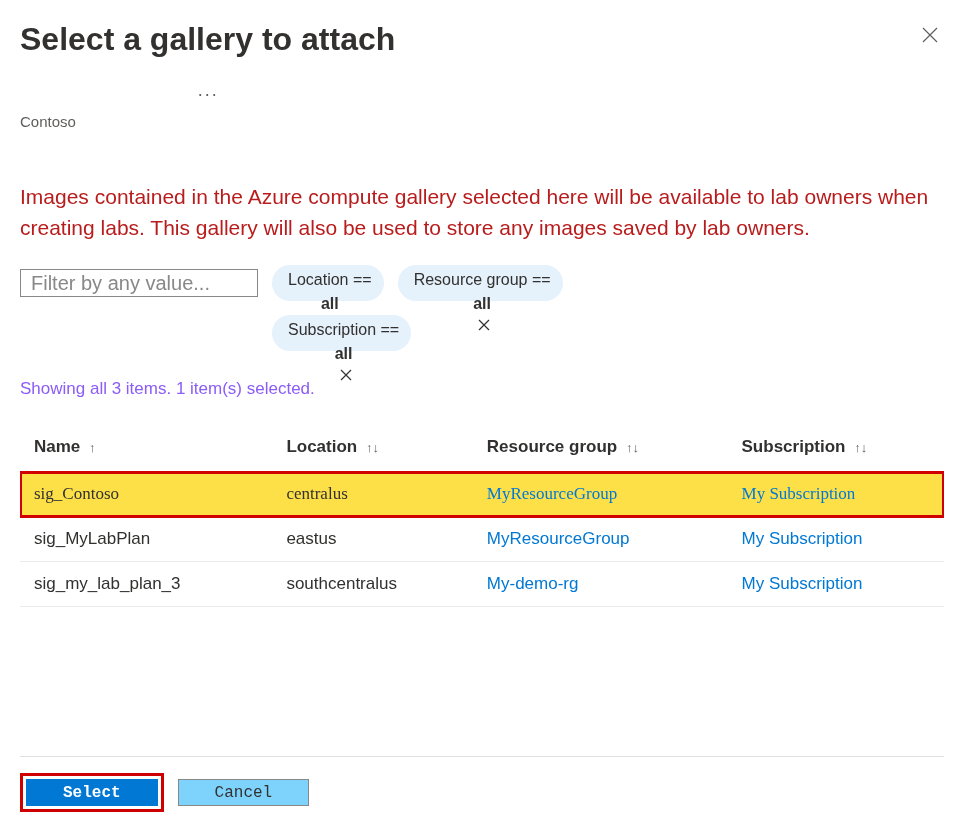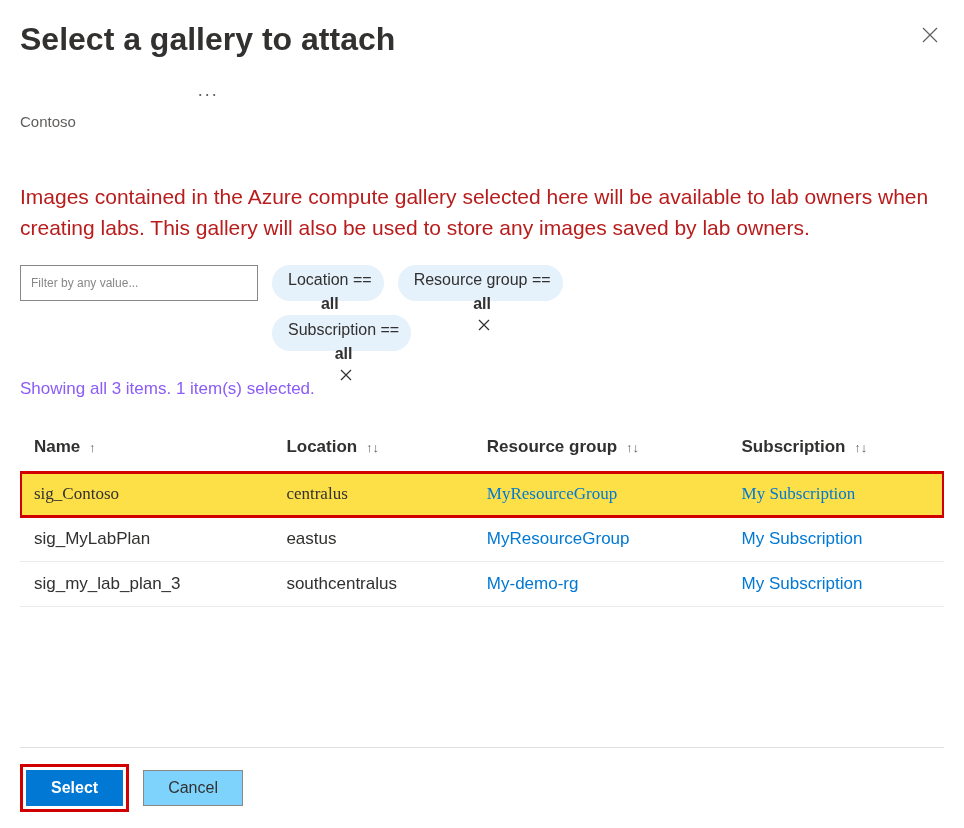--- a/index.html
+++ b/index.html
@@ -15,22 +15,22 @@
     .panel { padding: 20px 20px 0 20px; height: 100%; display:flex; flex-direction:column; }
     .header-row { display: flex; align-items: flex-start; justify-content: space-between; }
     .title-block { display: flex; align-items: center; gap: 14px; flex-direction: column; }
     .title { font-size: 32px; font-weight: 600; line-height: 1.2; }
     .more-btn { font-size: 18px; color: #605e5c; letter-spacing: 1px; cursor: pointer; padding: 4px; margin-top: 8px; }
     .close-btn { font-size: 20px; color: #605e5c; cursor: pointer; line-height:1; padding:6px 6px 0 0; }
     .subtitle { font-size: 15px; color: #605e5c; margin-top: 4px; }
     .intro { font-size: 21px; color: #b91c1c; margin-top: 52px; line-height: 1.45; max-width: 920px; }
     .filter-row { display: flex; flex-wrap: wrap; gap: 14px; margin-top: 22px; align-items: center; }
     .filter-input {
-      width: 238px; height: 36px; border: 1px solid #8a8886; padding: 0 10px;
-      font-size: 12px; font-family: inherit; outline: none;
+      width: 238px; height: 28px; border: 1px solid #8a8886; padding: 0 10px;
+      font-size: 20px; font-family: inherit; outline: none;
     }
     .filter-input::placeholder { color: #888; }
     .filter-pill {
       display: inline-flex; align-items: center; background: #e5f1fb;
       border-radius: 18px; padding: 6px 12px 6px 16px; font-size: 16px; color: #323130;
       gap: 6px; cursor: pointer; height: 36px; flex-direction: column;
     }
     .pill-value { font-weight: 600; }
     .pill-x { color: #323130; display: inline-flex; align-items: center; margin-left: 4px; cursor:pointer; }
     .status-line { margin-top: 28px; font-size: 17px; color: #8b5cf6; }
@@ -42,21 +42,21 @@
     }
     .sort-icon { margin-left: 4px; color: #605e5c; font-size: 13px; display:inline-flex; }
     td { font-size: 17px; padding: 12px 14px; border-bottom: 1px solid #edebe9; }
     tr.selected-row td { background: #fde047; font-family: Liberation Serif, serif; }
     tr.highlight-row { outline: 3px solid #d10000; outline-offset: -2px; }
     .link { color: #0078d4; cursor: pointer; }
     .footer {
       border-top: 1px solid #e1dfdd; padding: 16px 0 16px 0; display: flex; gap: 14px;
       align-items: center;
     }
-    .btn { height: 36px; padding: 0 24px; font-size: 16px; font-family: Liberation Sans, sans-serif; cursor: pointer; }
+    .btn { height: 27px; padding: 0 36px; font-size: 16px; font-family: Liberation Mono, monospace; cursor: pointer; }
     .btn-primary { background: #0078d4; color: #fff; border: 1px solid #0078d4; font-weight: 600; }
     .btn-secondary { background: #7dd3fc; color: #323130; border: 1px solid #8a8886; }
     .highlight-wrap { border: 3px solid #d10000; padding: 3px; display: inline-block; }
     .x-svg { width: 12px; height: 12px; }
   </style>
 </head>
 <body>
 
 <div class="panel">
   <div class="header-row">

